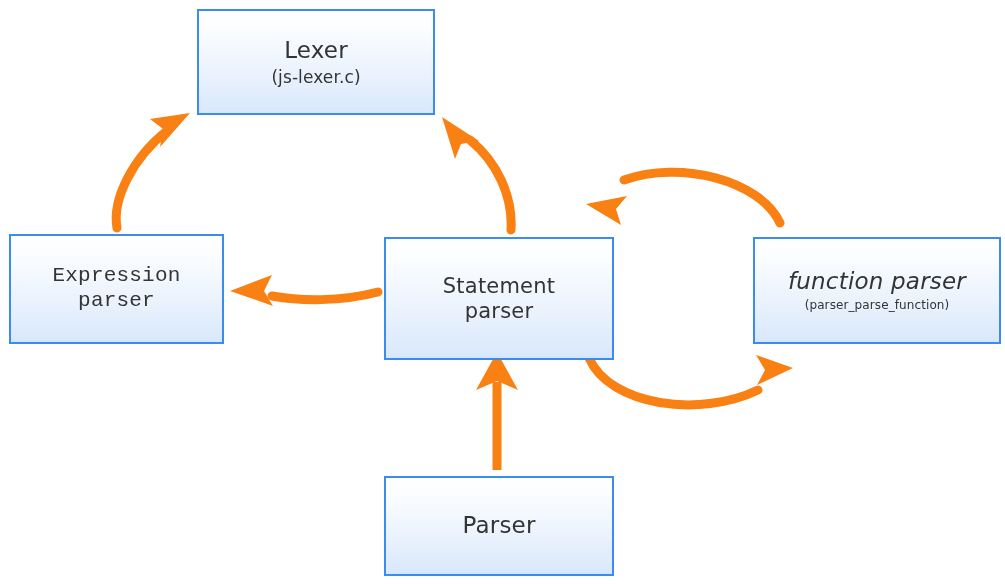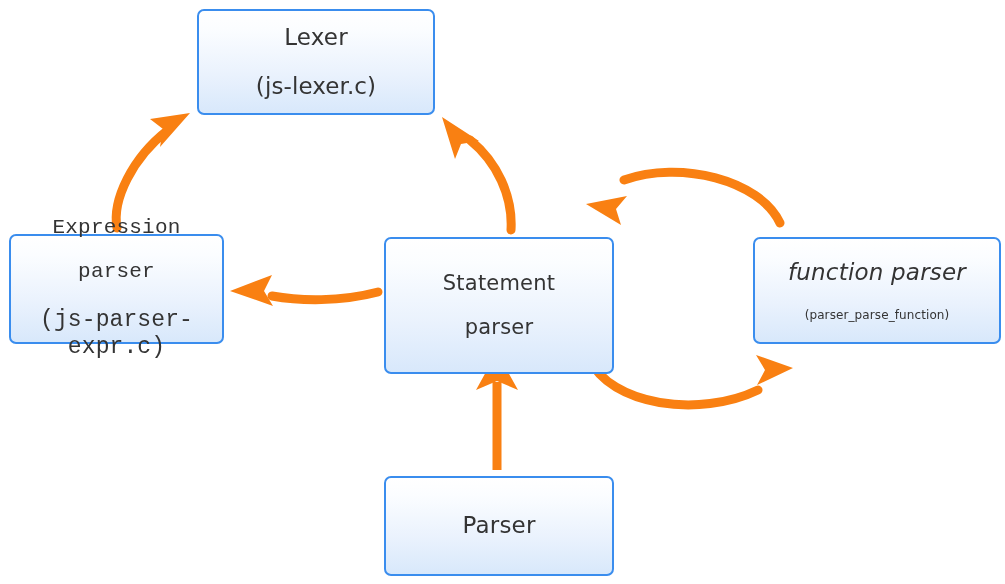--- a/index.html
+++ b/index.html
@@ -22,49 +22,48 @@
     left: 0;
     top: 0;
     width: 1005px;
     height: 584px;
     pointer-events: none;
   }
   .node {
     position: absolute;
     box-sizing: border-box;
     border: 2px solid #3a8dee;
-    border-radius: 7px;
+    border-radius: 0;
     background: linear-gradient(to bottom, #ffffff 0%, #fbfdff 18%, #eaf2fd 62%, #d8e8fb 100%);
     display: flex;
     flex-direction: column;
     align-items: center;
     justify-content: center;
     text-align: center;
     color: #2b2b2b;
     box-shadow: 0 0 0 0 rgba(0,0,0,0);
-    gap: 19px;
   }
   .node .title {
     font-size: 21px;
     line-height: 1.18;
     letter-spacing: 0.2px;
     color: #343434;
   }
   .node .sub {
-    font-size: 23px;
+    font-size: 17px;
     line-height: 1.2;
     margin-top: 3px;
     letter-spacing: 0.1px;
     color: #343434;
   }
 
   
   #node-lexer      { left: 197px; top: 9px;   width: 238px; height: 106px; }
   #node-expression { left: 9px;   top: 234px; width: 215px; height: 110px; font-family: Liberation Mono, monospace; }
-  #node-statement  { left: 384px; top: 237px; width: 230px; height: 137px; }
+  #node-statement  { left: 384px; top: 237px; width: 230px; height: 123px; }
   #node-function   { left: 753px; top: 237px; width: 248px; height: 107px; }
   #node-parser     { left: 384px; top: 476px; width: 230px; height: 100px; }
 
   #node-lexer .title      { font-size: 23px; }
   #node-parser .title     { font-size: 23px; }
   #node-function .title   { font-size: 23px; font-style: italic; }
   #node-function .sub     { font-size: 12px; }
   #node-parser .sub       { font-size: 18px; }
 </style>
 </head>
@@ -106,21 +105,20 @@
   </svg>
 
   <div class="node" id="node-lexer">
     <div class="title">Lexer</div>
     <div class="sub">(js-lexer.c)</div>
   </div>
 
   <div class="node" id="node-expression">
     <div class="title">Expression</div>
     <div class="title">parser</div>
-    <div class="sub">(js-parser-expr.c)</div>
   </div>
 
   <div class="node" id="node-statement">
     <div class="title">Statement</div>
     <div class="title">parser</div>
   </div>
 
   <div class="node" id="node-function">
     <div class="title">function parser</div>
     <div class="sub">(parser_parse_function)</div>

